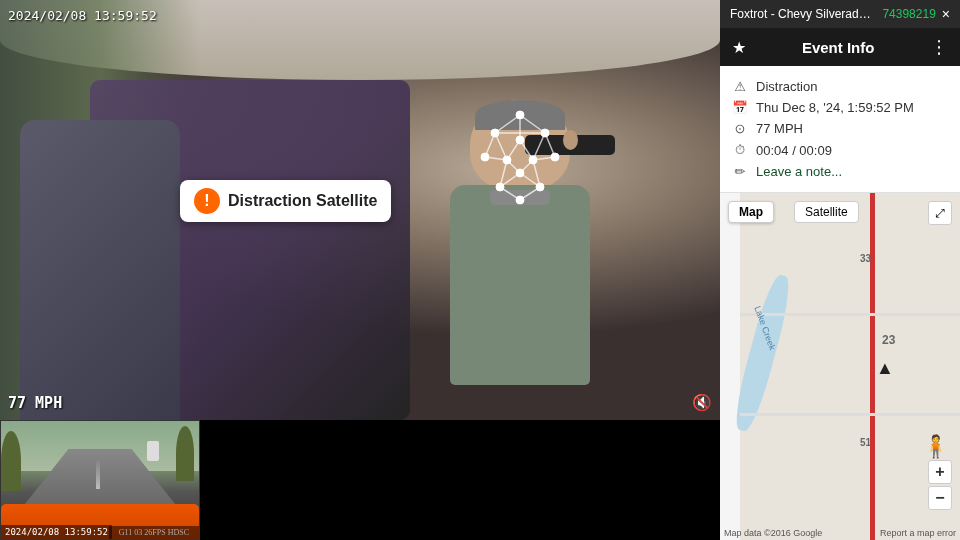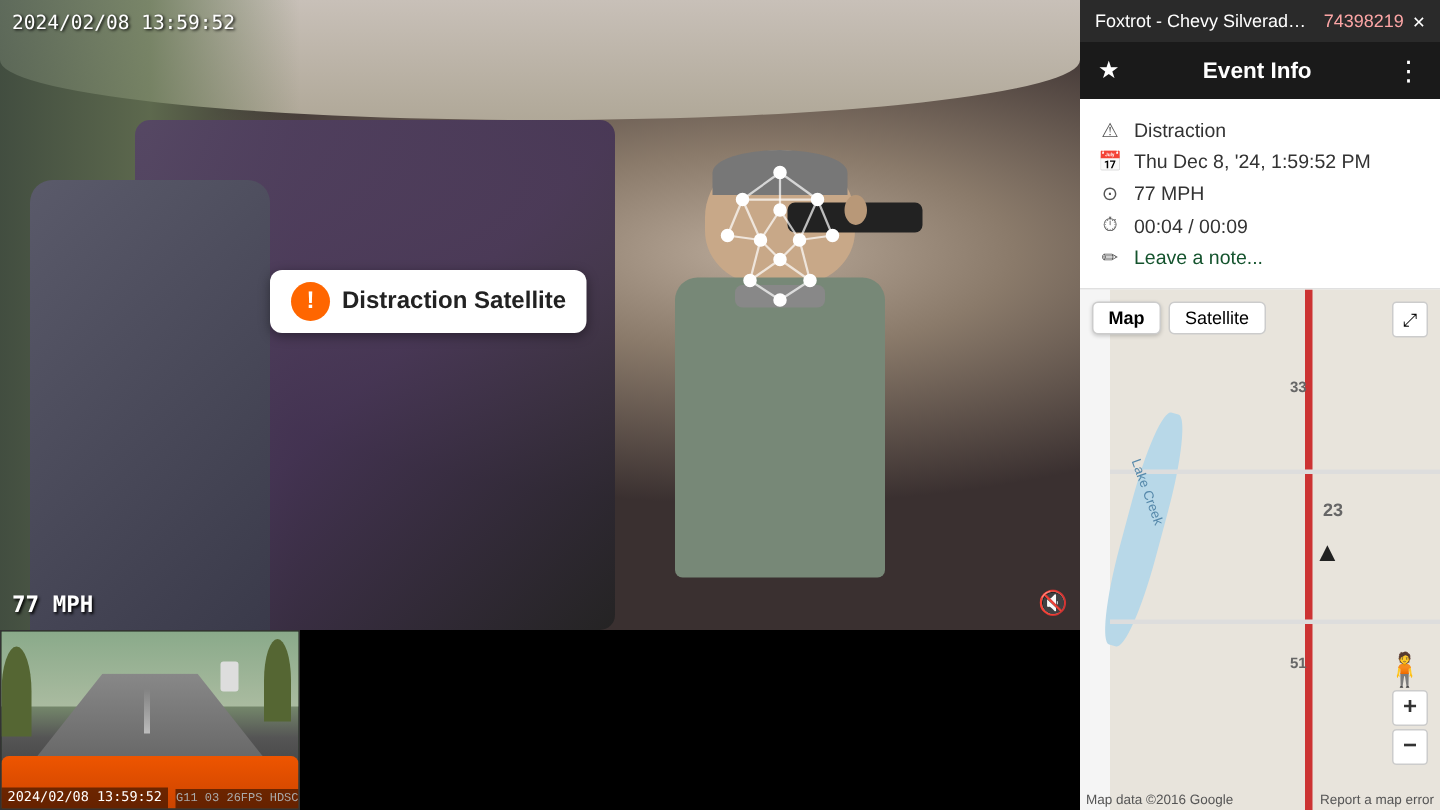--- a/index.html
+++ b/index.html
@@ -199,22 +199,22 @@
       font-family: monospace;
       padding: 2px 4px;
       background: rgba(0,0,0,0.5);
     }
 
     #secondary-info {
       position: absolute;
       bottom: 0; right: 0;
       color: #aaa;
       font-size: 8px;
-      font-family: Liberation Mono, monospace;
-      padding: 2px 0;
+      font-family: Liberation Serif, serif;
+      padding: 2px 10px;
       background: rgba(0,0,0,0.5);
     }
 
     
     #black-strip {
       position: absolute;
       bottom: 0; left: 200px; right: 0;
       height: 120px;
       background: #000;
     }
@@ -241,21 +241,21 @@
     }
 
     #title-text {
       flex: 1;
       white-space: nowrap;
       overflow: hidden;
       text-overflow: ellipsis;
     }
 
     #title-id {
-      color: #fca5a5;
+      color: #22c55e;
       margin-left: 6px;
       text-align: center;
     }
 
     #close-btn {
       color: #fff;
       cursor: pointer;
       font-size: 14px;
       margin-left: 6px;
     }
@@ -323,21 +323,21 @@
     #map-area {
       flex: 1;
       position: relative;
       overflow: hidden;
     }
 
     #map-tabs {
       position: absolute;
       top: 8px; left: 8px;
       display: flex;
-      gap: 5px;
+      gap: 20px;
       z-index: 10;
     }
 
     .map-tab {
       background: #fff;
       border: 1px solid #ccc;
       border-radius: 4px;
       padding: 3px 10px;
       font-size: 12px;
       cursor: pointer;

